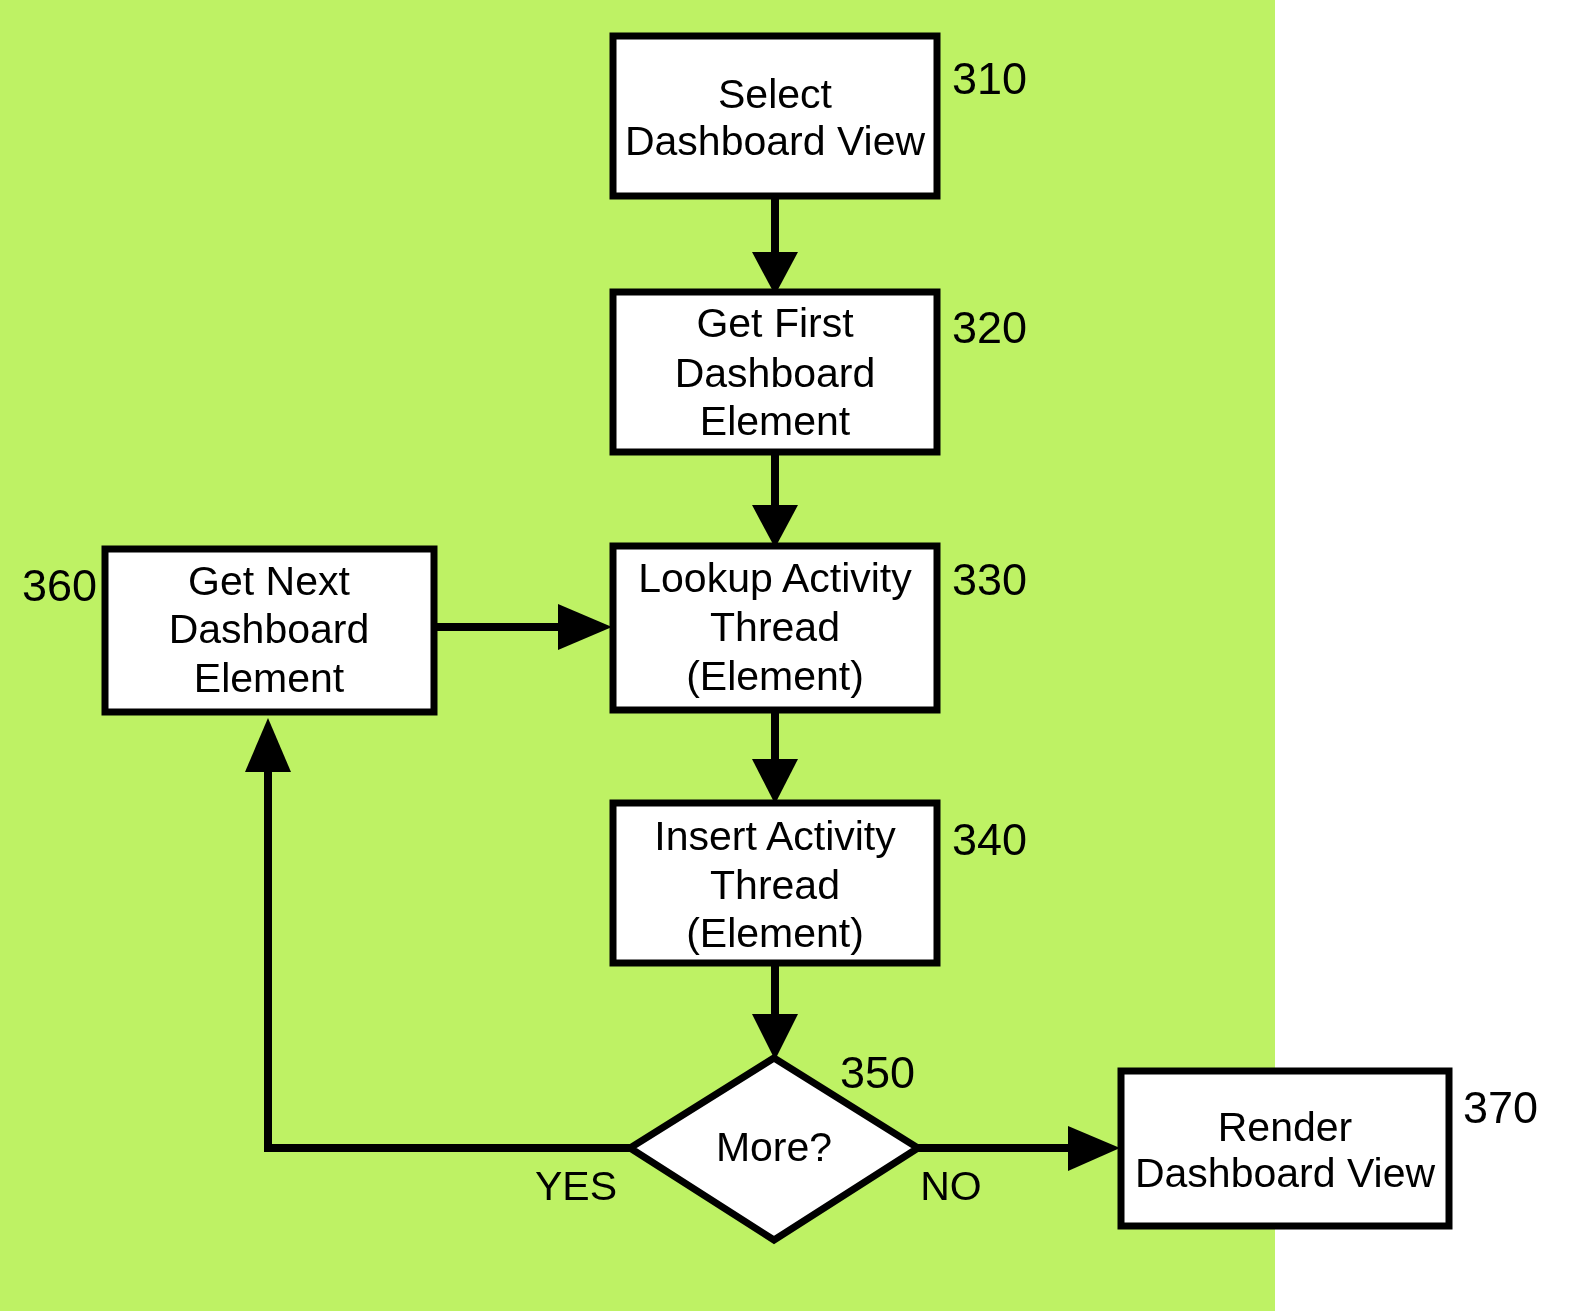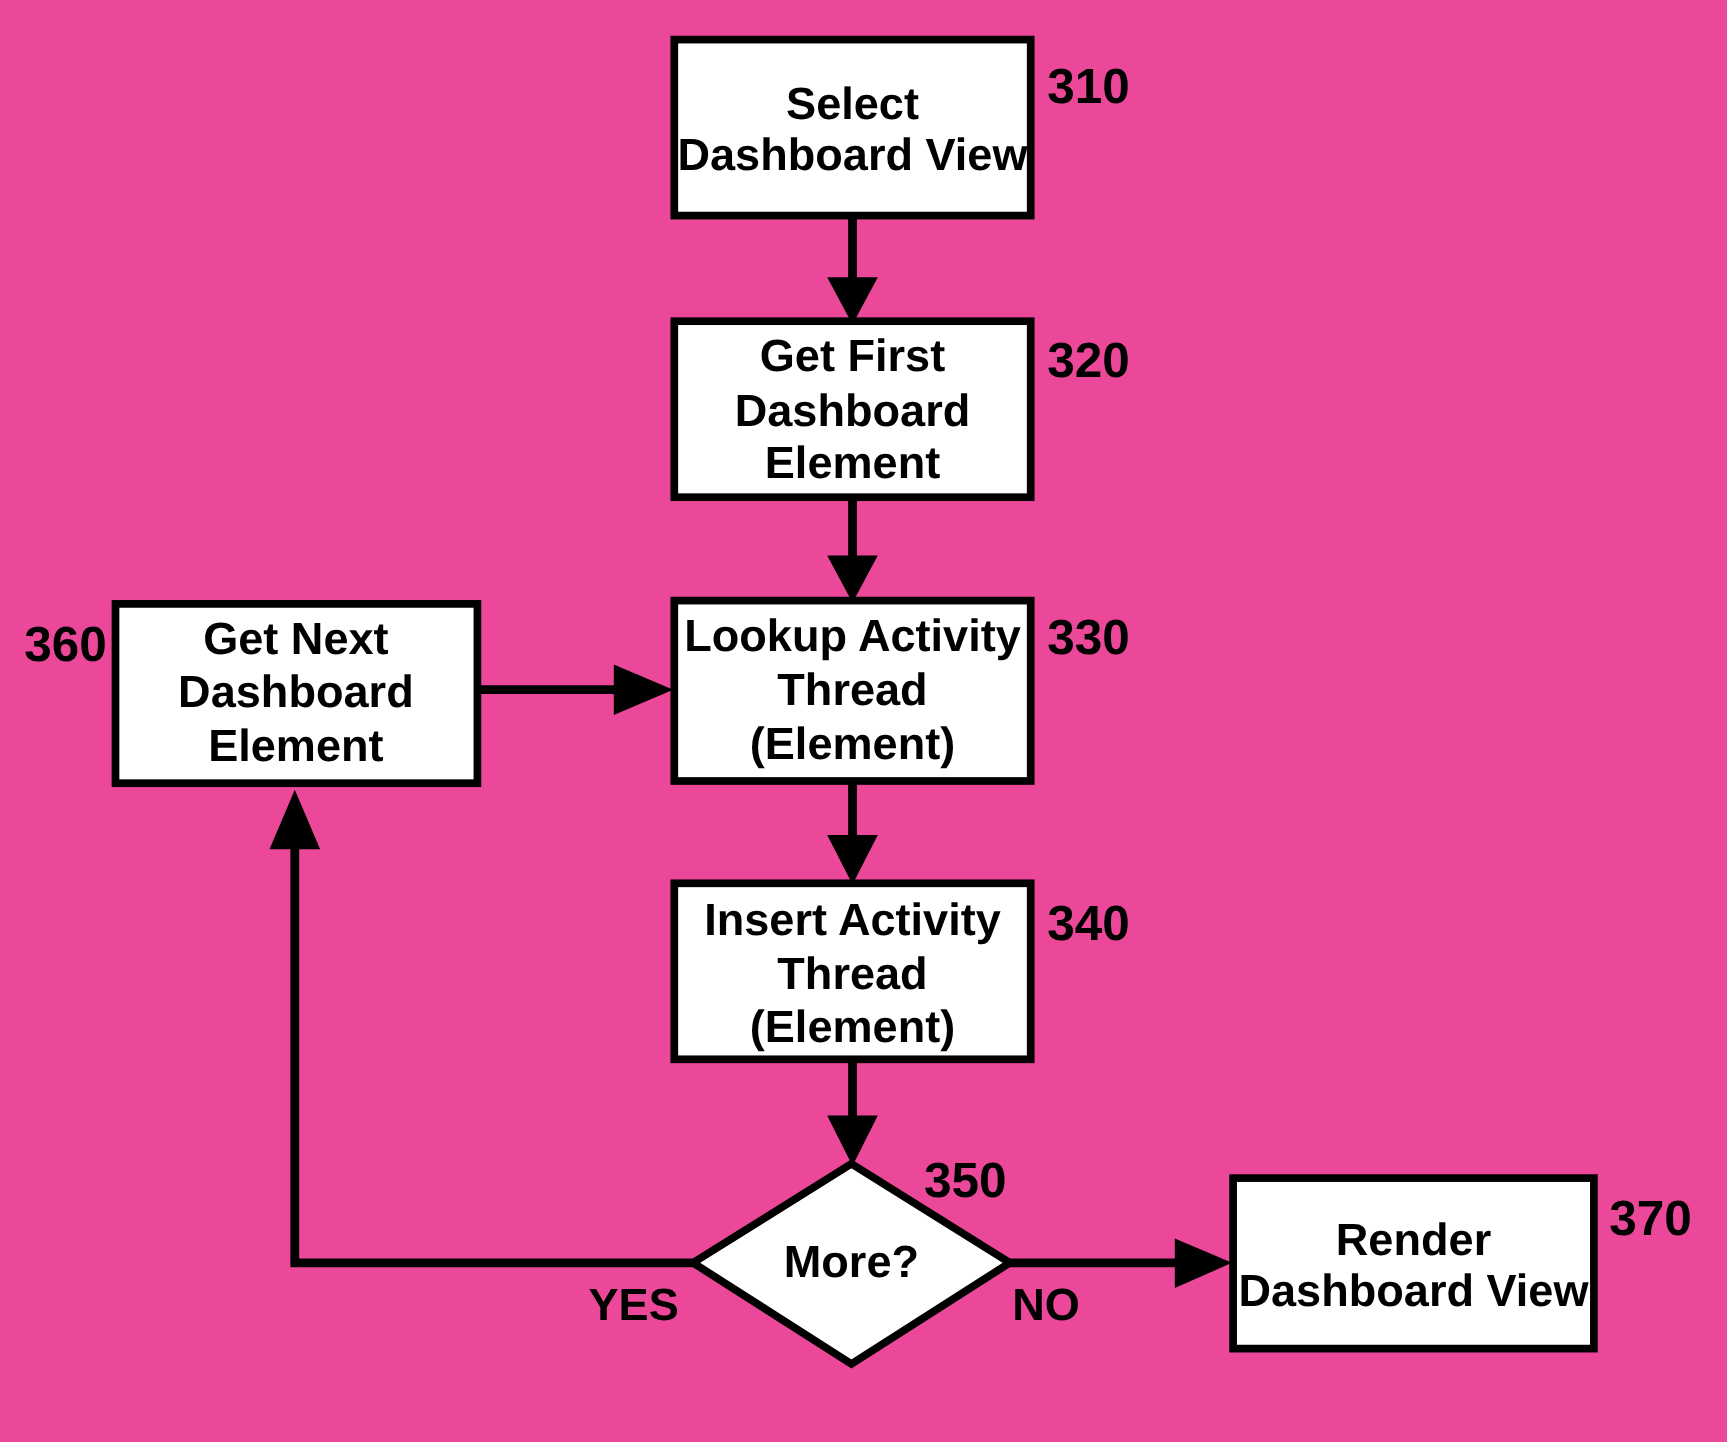--- a/index.html
+++ b/index.html
@@ -8,24 +8,23 @@
     background: #ffffff;
   }
   body {
     width: 1570px;
     height: 1311px;
     font-family: "Liberation Sans", sans-serif;
     overflow: hidden;
   }
   #flowchart-root {
     position: relative;
-    width: 1570px;
+    width: 1275px;
     height: 1311px;
-    background: #ec4899;
-    font-weight: bold;
+    background: #bef264;
   }
   svg.diagram {
     display: block;
     width: 1570px;
     height: 1311px;
   }
   .node-box {
     fill: #ffffff;
     stroke: #000000;
     stroke-width: 7;

